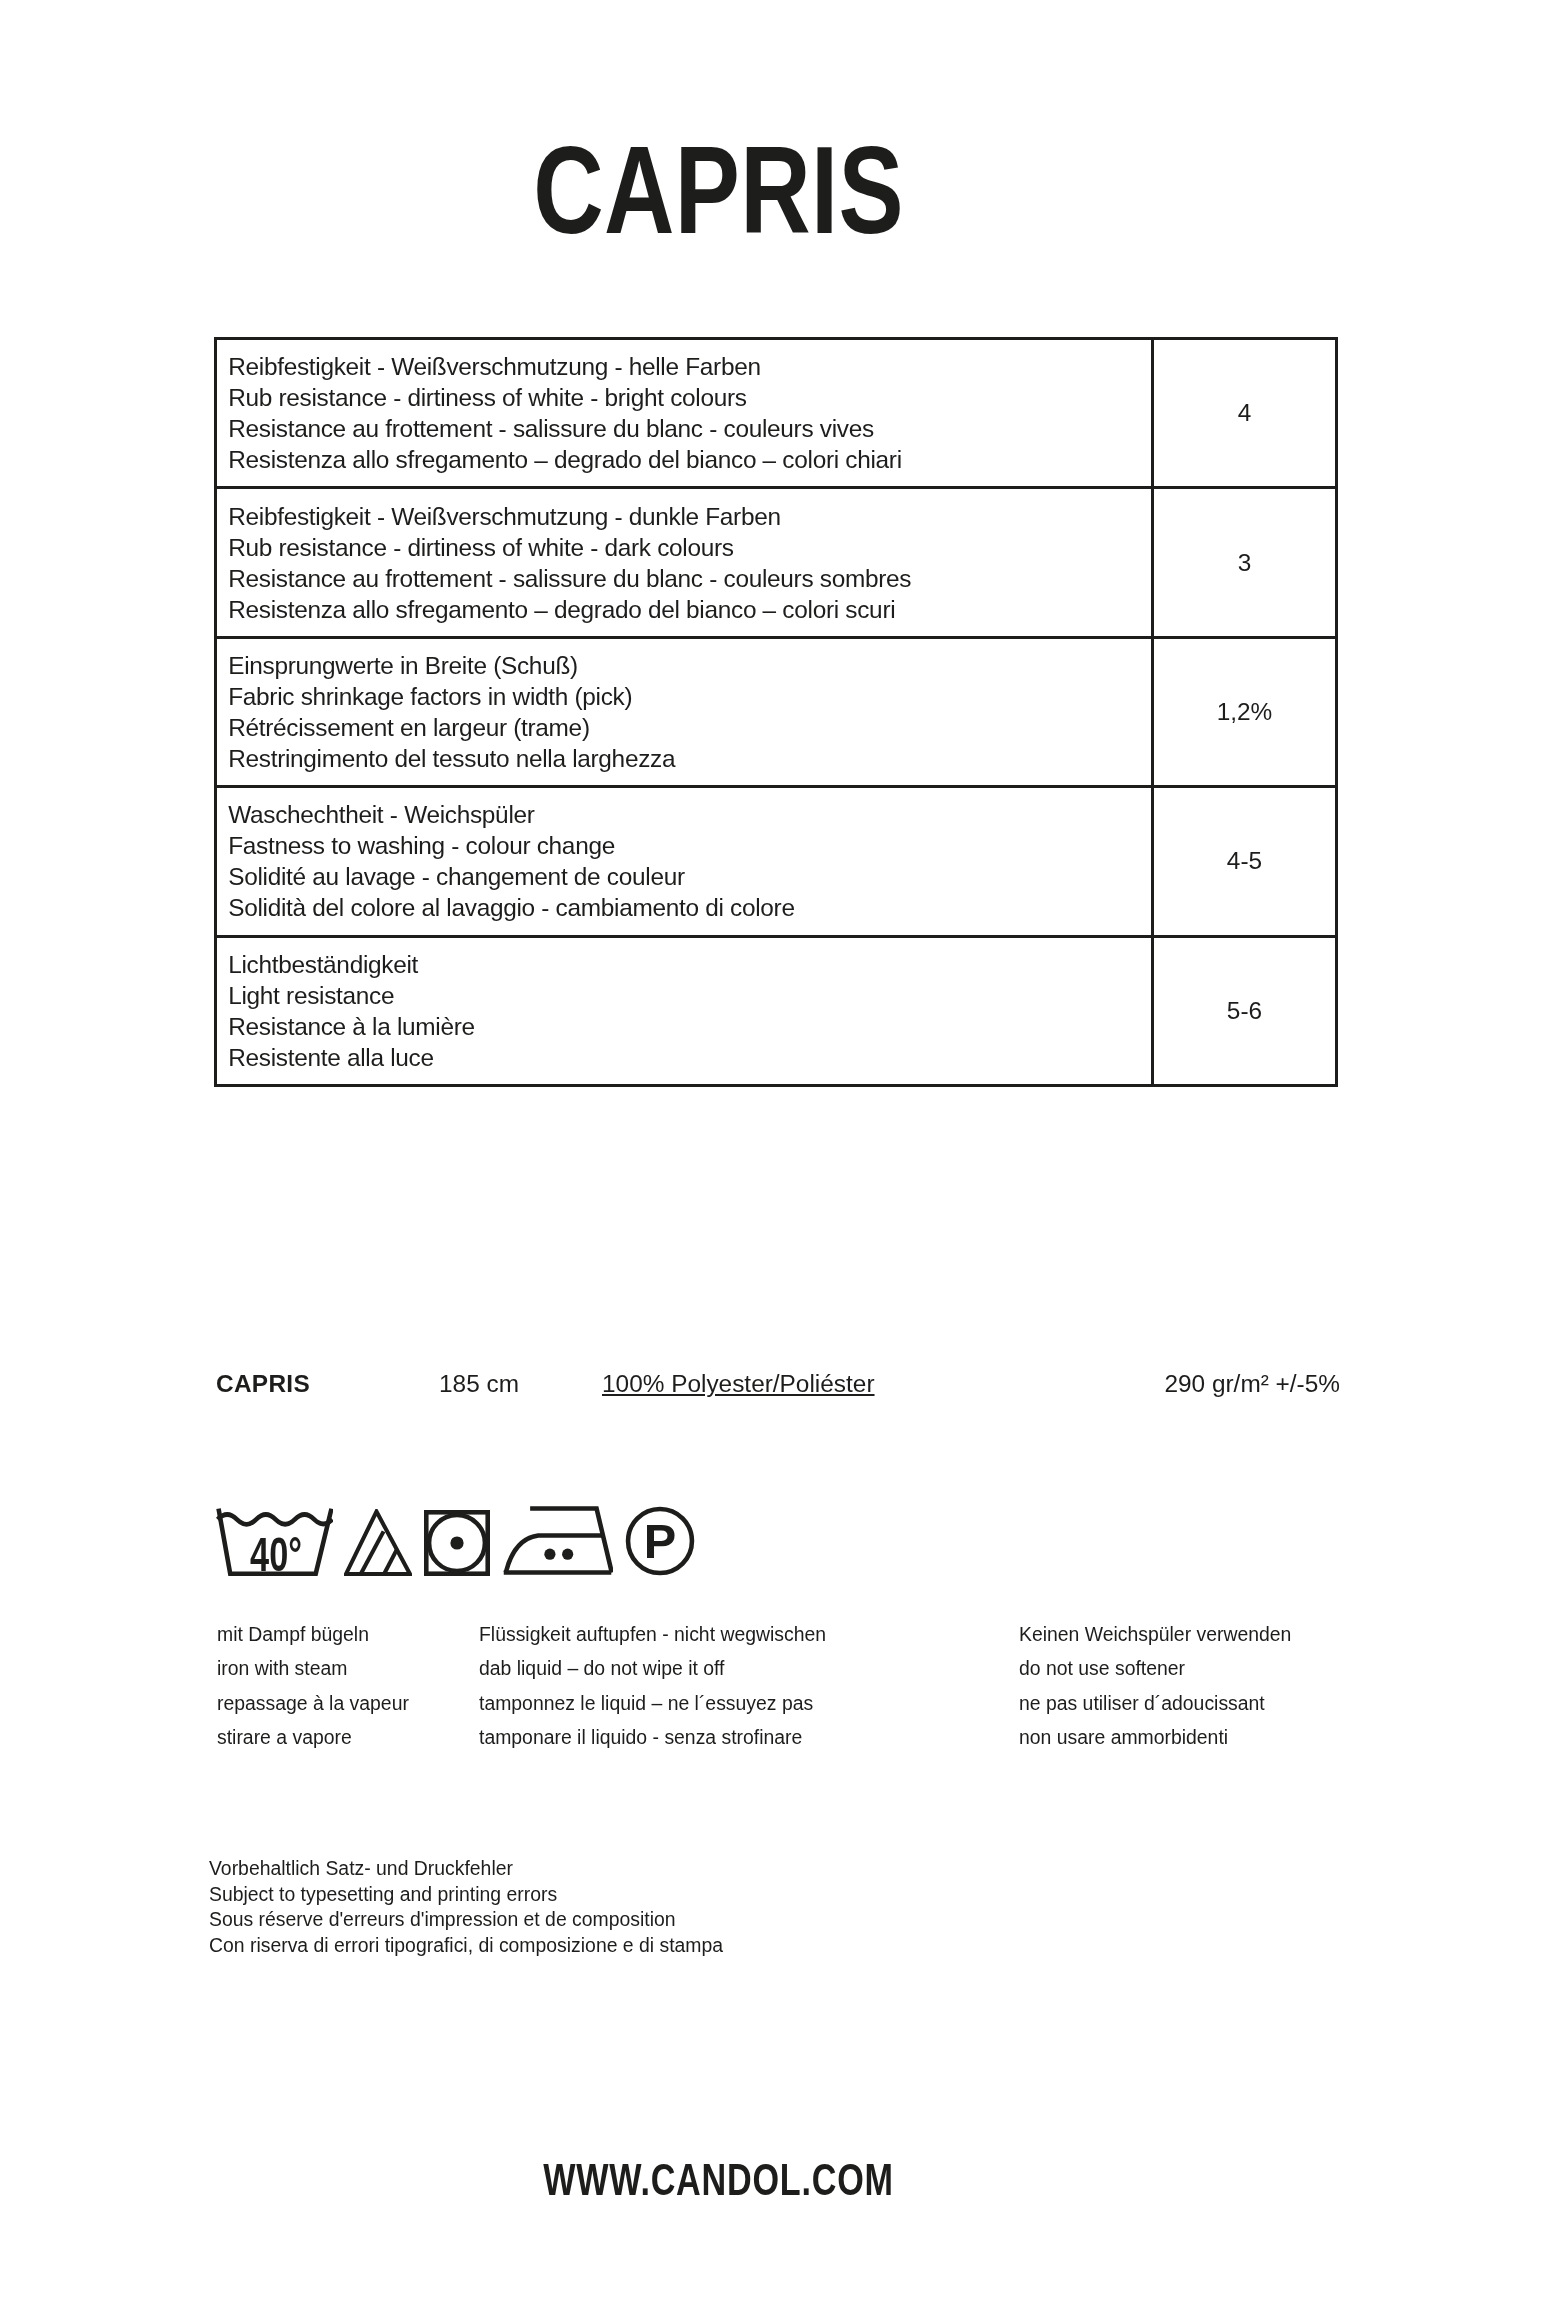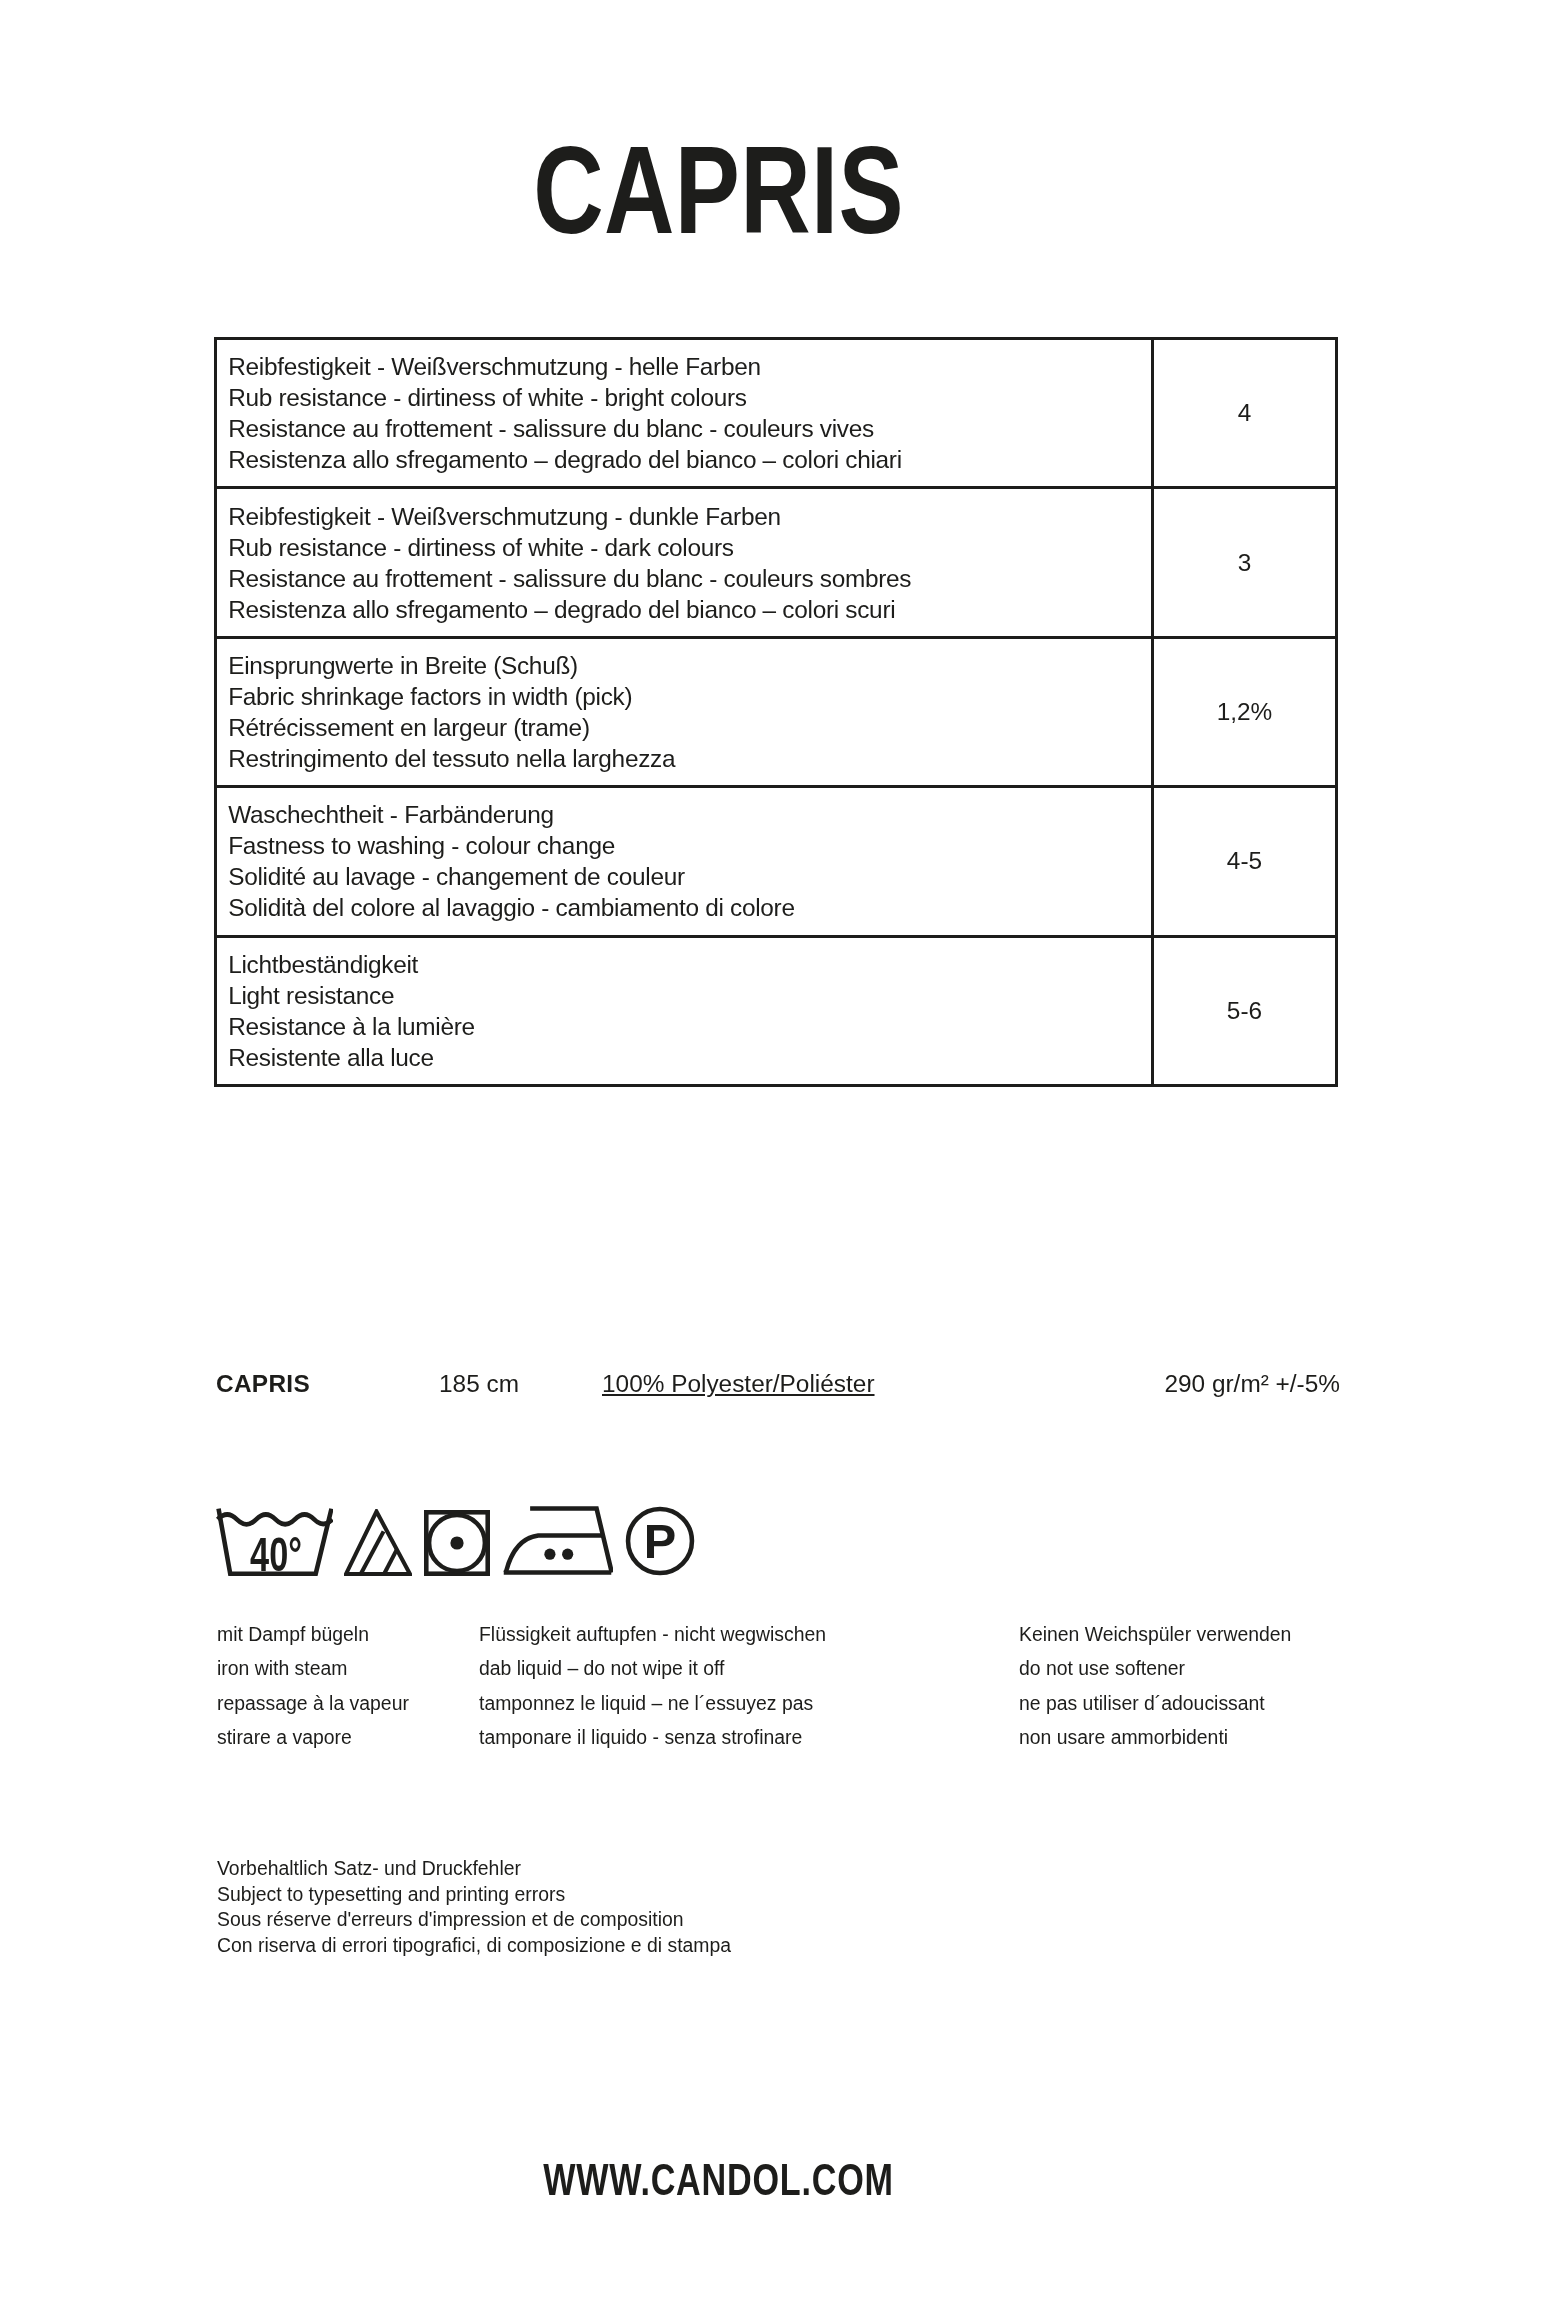--- a/index.html
+++ b/index.html
@@ -46,21 +46,21 @@
   .sym-dry    { left:208px; }
   .sym-iron   { left:285px; }
   .sym-p      { left:409px; }
 
   .care-col { position:absolute; top:1612px; font-size:19.4px; line-height:24.4px; }
   .care-col .line { white-space:nowrap;margin-top:10px; }
   .care-col-1 { left:217px; }
   .care-col-2 { left:479px; }
   .care-col-3 { left:1019px; }
 
-  .disclaimer { position:absolute; top:1856px; left:217px; font-size:19.4px; line-height:25.5px; }
+  .disclaimer { position:absolute; top:1856px; left:209px; font-size:19.4px; line-height:25.5px; }
   .disclaimer .line { white-space:nowrap; }
 
   .footer {
     position:absolute; top:2157px; left:0; width:100%;
     text-align:center; font-size:45px; font-weight:bold; line-height:1;
     transform:scaleX(0.76); transform-origin:center; letter-spacing:1px;
     white-space:nowrap;
   }
 </style>
 </head>
@@ -94,21 +94,21 @@
         <td class="desc">
           <div class="line">Einsprungwerte in Breite (Schuß)</div>
           <div class="line">Fabric shrinkage factors in width (pick)</div>
           <div class="line">Rétrécissement en largeur (trame)</div>
           <div class="line">Restringimento del tessuto nella larghezza</div>
         </td>
         <td class="val">1,2%</td>
       </tr>
       <tr>
         <td class="desc">
-          <div class="line">Waschechtheit - Farbänderung</div>
+          <div class="line">Waschechtheit - Weichspüler</div>
           <div class="line">Fastness to washing - colour change</div>
           <div class="line">Solidité au lavage - changement de couleur</div>
           <div class="line">Solidità del colore al lavaggio - cambiamento di colore</div>
         </td>
         <td class="val">4-5</td>
       </tr>
       <tr>
         <td class="desc">
           <div class="line">Lichtbeständigkeit</div>
           <div class="line">Light resistance</div>

